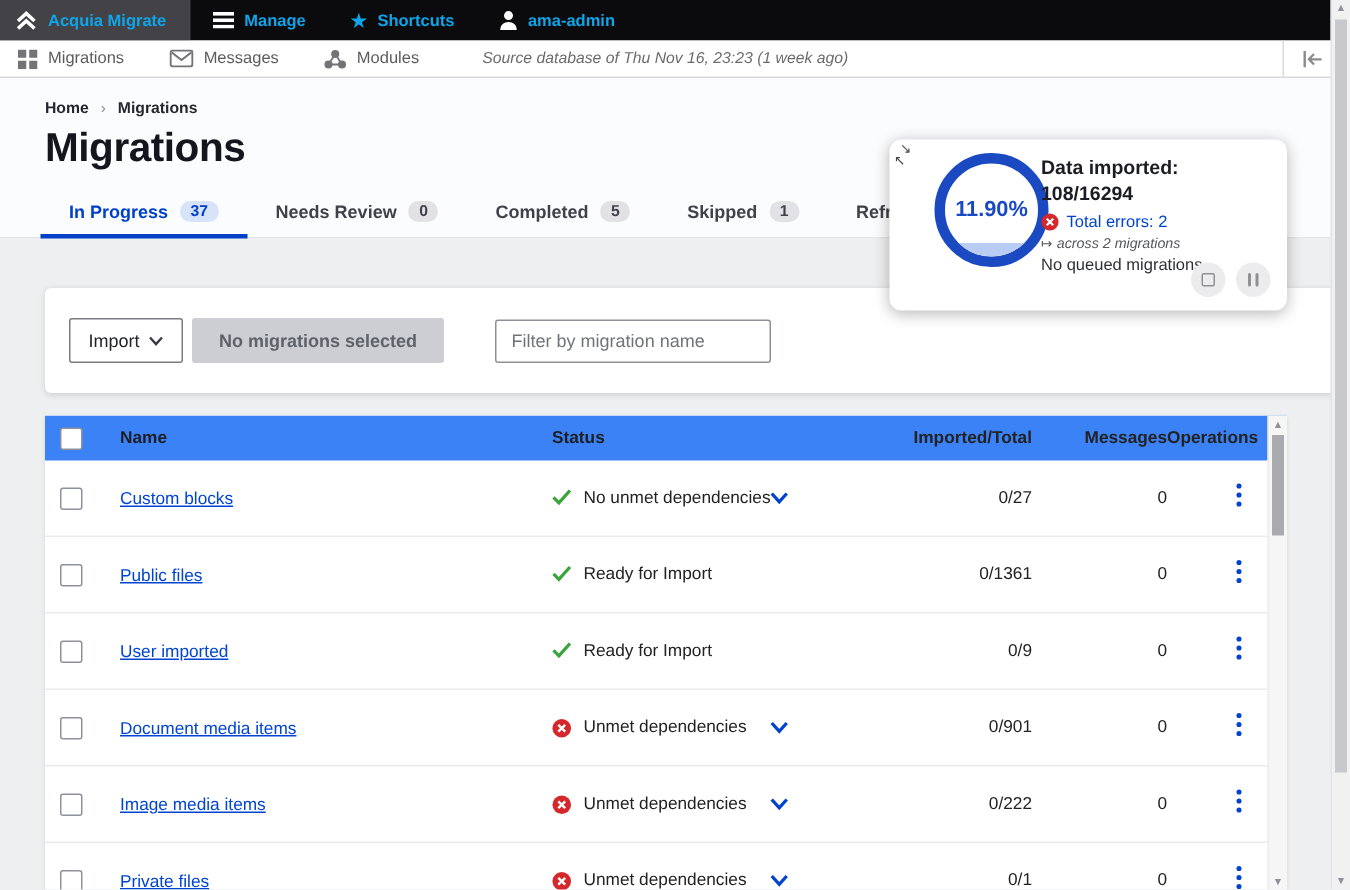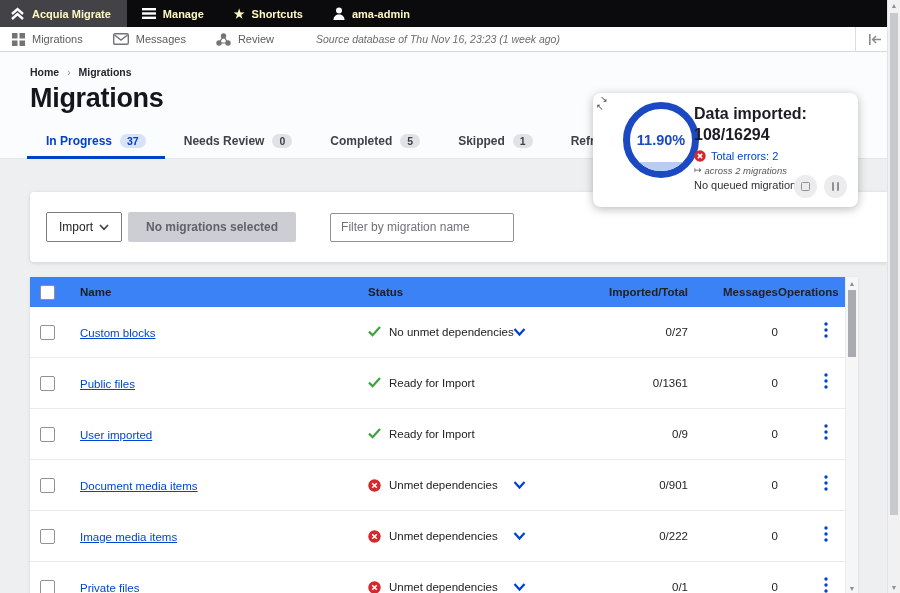--- a/index.html
+++ b/index.html
@@ -5,21 +5,21 @@
   * { margin:0; padding:0; box-sizing:border-box; }
   html,body { width:900px; height:593px; overflow:hidden; }
   body {
     font-family:"Liberation Sans", sans-serif;
     background:#edeff1;
     position:relative;
     color:#222;
   }
 
   
-  .topbar { height:27px; background:#0b0b0d; display:flex; align-items:stretch; color:#fef9c3; }
+  .topbar { height:27px; background:#0b0b0d; display:flex; align-items:stretch; color:#0ea5e9; }
   .brand { display:flex; align-items:center; gap:7px; background:#434347; padding:0 16px 0 10px; font-size:11px; font-weight:bold; cursor:pointer; }
   .top-item { display:flex; align-items:center; gap:7px; padding:0 15px; font-size:11px; font-weight:bold; cursor:pointer; }
   .top-item .uni-icon { font-size:12px; line-height:1; }
 
   
   .toolbar { height:25px; background:#fff; border-bottom:1px solid #d8d8d8; display:flex; align-items:center; padding-left:12px; position:relative; }
   .tool-item { display:flex; align-items:center; gap:7px; color:#5c5c5c; font-size:11px; margin-right:30px; cursor:pointer; }
   .source-note { font-style:italic; color:#6c6c6c; font-size:10.5px; margin-left:12px; }
   .collapse-btn { position:absolute; right:18px; top:0; height:100%; display:flex; align-items:center; padding-left:12px; border-left:1px solid #dcdcdc; color:#8a8a8a; cursor:pointer; background:none; border-top:none; border-right:none; border-bottom:none; }
 
@@ -71,21 +71,21 @@
 
   
   .overlay-card { position:absolute; left:593px; top:93px; width:265px; height:114px; background:#fff; border-radius:8px; box-shadow:0 2px 10px rgba(0,0,0,0.28); z-index:40; }
   .resize-handle { position:absolute; left:3px; top:1px; width:14px; height:20px; color:#47484e; font-size:9px; line-height:1; cursor:nwse-resize; }
   .resize-handle .a1 { position:absolute; left:4px; top:1px; }
   .resize-handle .a2 { position:absolute; left:0px; top:9px; }
   .ring { position:absolute; left:30px; top:9px; width:76px; height:76px; border-radius:50%; background:#fff; border:7px solid #1b49c2; overflow:hidden; }
   .ring-fill { position:absolute; left:-8px; right:-8px; bottom:-2px; height:11px; background:#b9ccf3; }
   .ring-pct { position:absolute; inset:0; display:flex; align-items:center; justify-content:center; font-size:14.5px; font-weight:bold; color:#1b49c2; }
   .ov-info { position:absolute; left:101px; top:11px; width:152px; }
-  .ov-title { font-size:16px; font-weight:bold; color:#1c1d24; line-height:1.3; }
+  .ov-title { font-size:13px; font-weight:bold; color:#1c1d24; line-height:1.3; }
   .ov-errors { margin-top:4px; display:flex; align-items:center; gap:5px; font-size:11px; }
   .ov-errors a { color:#0043ce; text-decoration:none; cursor:pointer;text-align:right; }
   .ov-across { margin-top:3px; font-size:9.5px; font-style:italic; color:#55565c; display:flex; align-items:center; gap:3px; }
   .ov-across .arr { font-style:normal; font-size:9px; }
   .ov-queue { margin-top:3px; font-size:11px; color:#2f3036; }
   .ov-buttons { position:absolute; right:11px; bottom:9px; display:flex; gap:7px; }
   .circle-btn { width:23px; height:23px; border-radius:50%; background:#ececee; border:none; display:flex; align-items:center; justify-content:center; cursor:pointer; }
   .stop-glyph { width:9px; height:9px; border:1.5px solid #909095; border-radius:1.5px; }
   .pause-glyph { display:flex; gap:2.5px; }
   .pause-glyph i { width:2.5px; height:9px; background:#909095; border-radius:1px; display:block; }
@@ -153,21 +153,21 @@
   </div>
   <div class="tool-item">
     <span>
       <svg width="15" height="13" viewBox="0 0 15 13">
           <circle cx="7.5" cy="3" r="2.7" fill="#737378"></circle>
           <circle cx="3" cy="10" r="2.7" fill="#737378"></circle>
           <circle cx="12" cy="10" r="2.7" fill="#737378"></circle>
           <path d="M7.5 3 L3 10 L12 10 Z" fill="none" stroke="#737378" stroke-width="1.2"></path>
         </svg>
     </span>
-    <span>Review</span>
+    <span>Modules</span>
   </div>
   <span class="source-note">Source database of Thu Nov 16, 23:23 (1 week ago)</span>
   <button class="collapse-btn">
     <span>
       <svg width="14" height="11" viewBox="0 0 14 11">
           <rect x="1" y="0" width="1.6" height="11" fill="#8a8a8a"></rect>
           <path d="M13 5.5 L5 5.5 M8 2 L4.6 5.5 L8 9" fill="none" stroke="#8a8a8a" stroke-width="1.5"></path>
         </svg>
     </span>
   </button>

